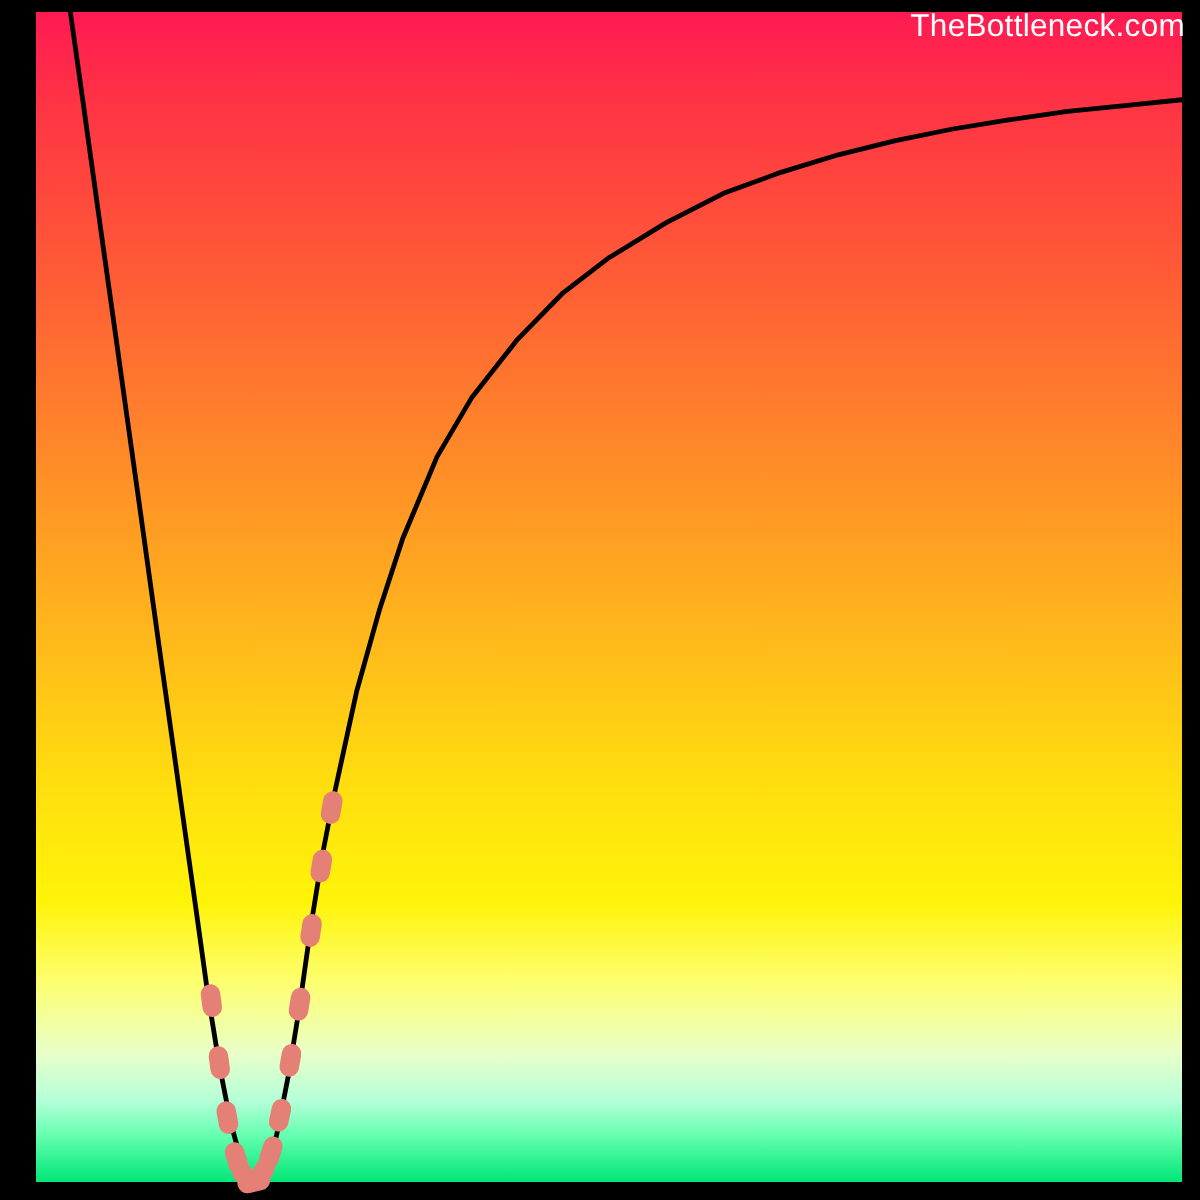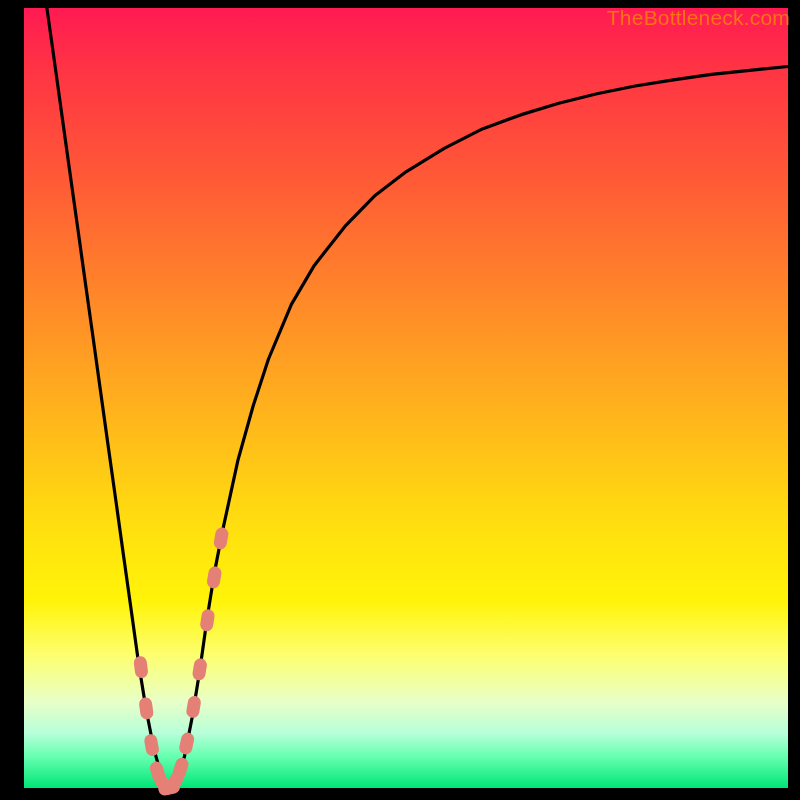--- a/index.html
+++ b/index.html
@@ -47,21 +47,21 @@
     width: 800px;
     height: 800px;
     pointer-events: none;
   }
   .watermark {
     position: absolute;
     top: 6px;
     right: 10px;
     font-size: 21px;
     font-weight: 500;
-    color: #f97316;
+    color: #ffffff;
     letter-spacing: 0.2px;
     user-select: none;
   }
 </style>
 </head>
 <body>
 
 <div class="frame">
   <div class="plot-area"></div>
 

